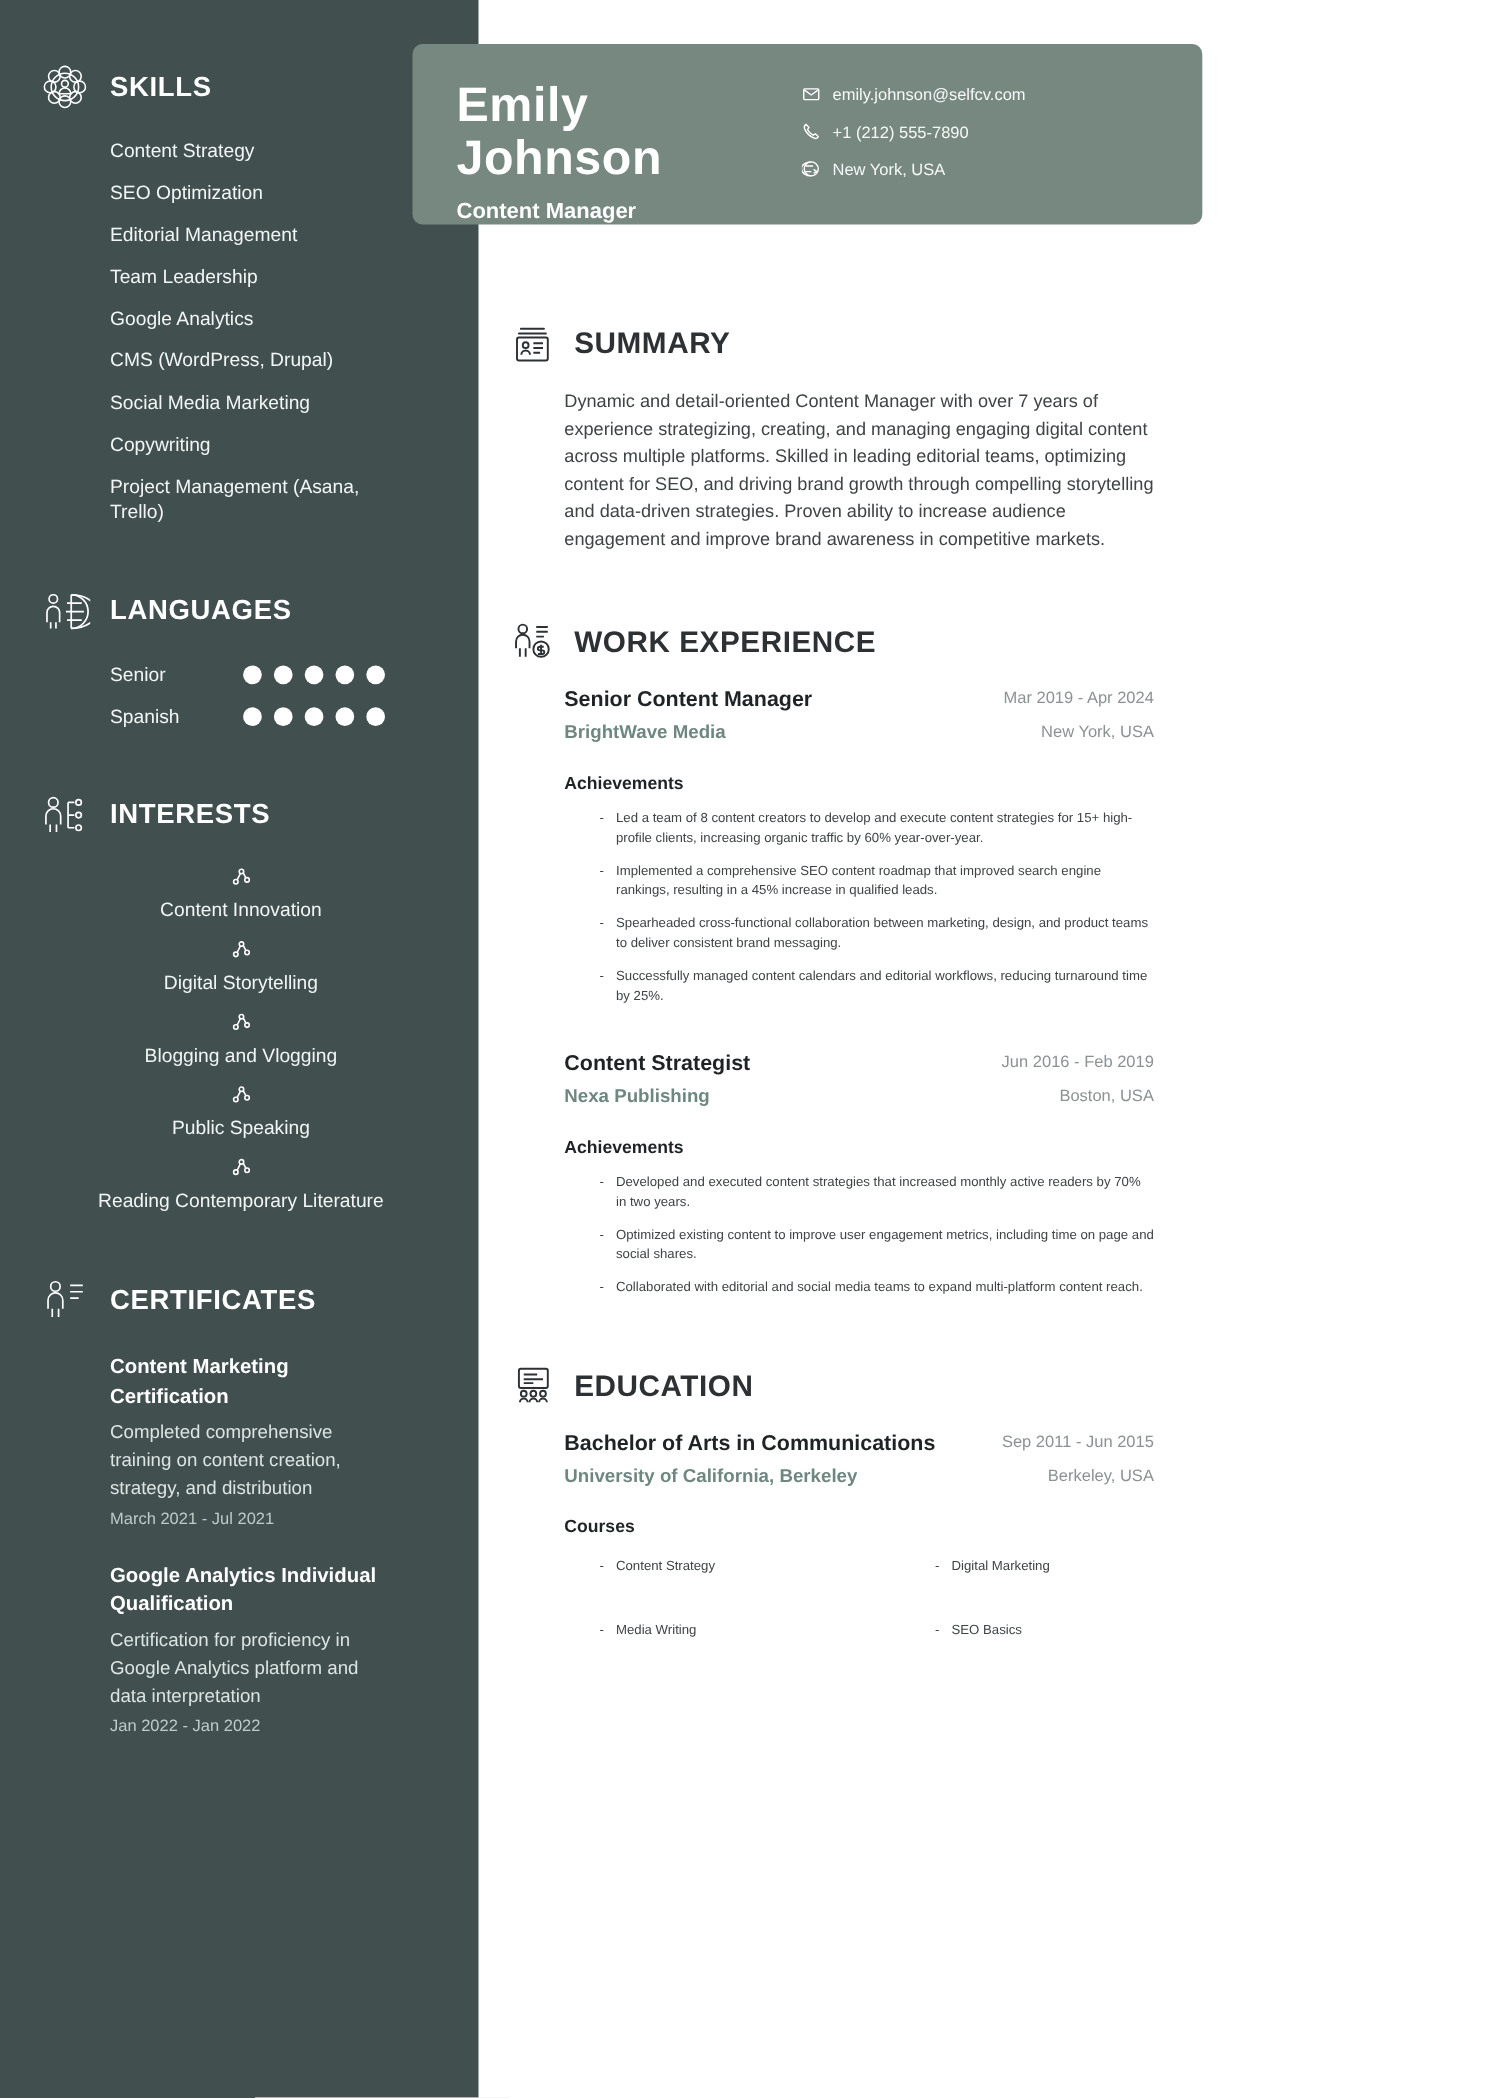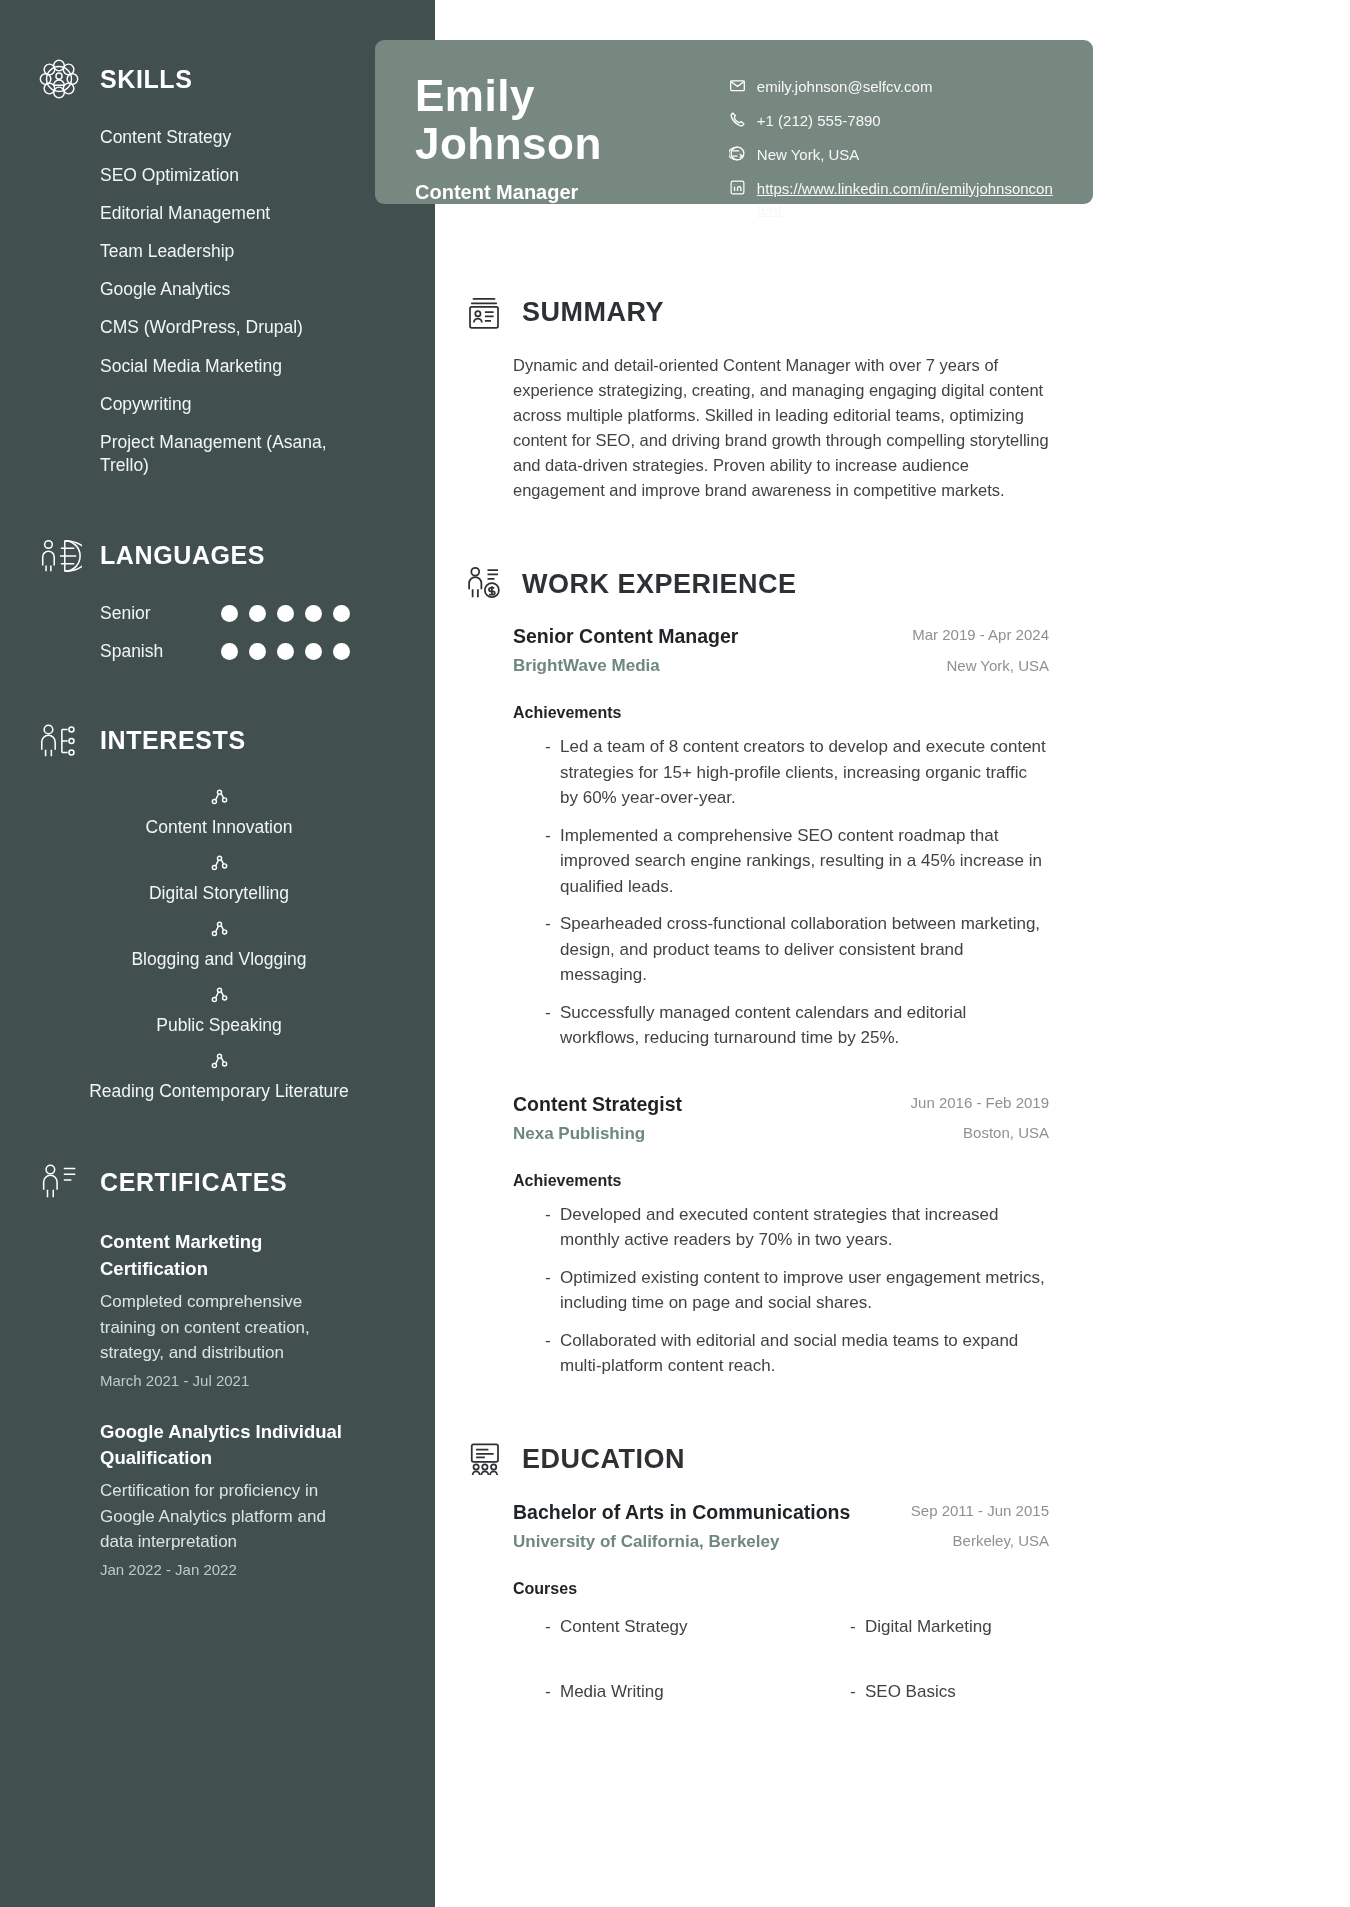--- a/index.html
+++ b/index.html
@@ -69,21 +69,21 @@
   .summary-text { font-size:16.5px; line-height:1.52; color:#3F4346; }
 
   .job { margin-bottom:42px; }
   .job-header { display:flex; justify-content:space-between; align-items:flex-start; }
   .job-title { font-size:19.5px; font-weight:700; color:#1F2326; margin-bottom:8px; }
   .job-company { font-size:17px; font-weight:600; color:#6F8781; }
   .job-meta { text-align:right; font-size:15px; color:#8C9193; line-height:1.3; white-space:nowrap; }
   .job-meta div { margin-bottom:11px; }
   .ach-label { font-size:16px; font-weight:700; color:#1F2326; margin:18px 0 12px 0; }
   .bullets { margin-left:32px; }
-  .bullet { position:relative; padding-left:15px; font-size:17px; line-height:1.5; color:#3F4346; margin-bottom:12px; }
+  .bullet { position:relative; padding-left:15px; font-size:12px; line-height:1.5; color:#3F4346; margin-bottom:12px; }
   .bullet::before { content:"-"; position:absolute; left:0; top:0; }
 
   .courses-label { font-size:16px; font-weight:700; color:#1F2326; margin:18px 0 16px 0; }
   .courses-grid { margin-left:32px; display:grid; grid-template-columns:305px auto; row-gap:28px; }
 </style>
 </head>
 <body>
 
 <div class="page">
 
@@ -259,27 +259,20 @@
         <span>+1 (212) 555-7890</span>
       </div>
       <div class="contact-row">
         <svg class="c-icon" viewBox="0 0 20 20" fill="none" stroke="#ffffff" stroke-width="1.5">
           <circle cx="10" cy="10" r="7.5"></circle>
           <path d="M10 2.5 a10.5 7.5 0 0 0 0 15 M4 7 h8 M4 13 h6"></path>
           <path d="M12.5 10.5 L16 13 L12.5 14.5"></path>
         </svg>
         <span>New York, USA</span>
       </div>
-      <div class="contact-row">
-        <svg class="c-icon" viewBox="0 0 20 20" fill="none" stroke="#ffffff" stroke-width="1.4">
-          <rect x="2.5" y="2.5" width="15" height="15" rx="2"></rect>
-          <path d="M6.5 9 v5 M6.5 6.3 v0.2 M10 14 v-3 a2 2 0 0 1 4 0 v3" stroke-width="1.6"></path>
-        </svg>
-        <span class="contact-link">https://www.linkedin.com/in/emilyjohnsoncontent</span>
-      </div>
     </div>
   </header>
 
   <main class="main">
 
     <section class="main-sec">
       <div class="main-head">
         <svg class="sec-icon" viewBox="0 0 48 48" fill="none" stroke="#2D3134" stroke-width="2">
           <path d="M12 9 h24 M10 14 h28" stroke-linecap="round"></path>
           <rect x="8" y="18" width="32" height="24" rx="2"></rect>

